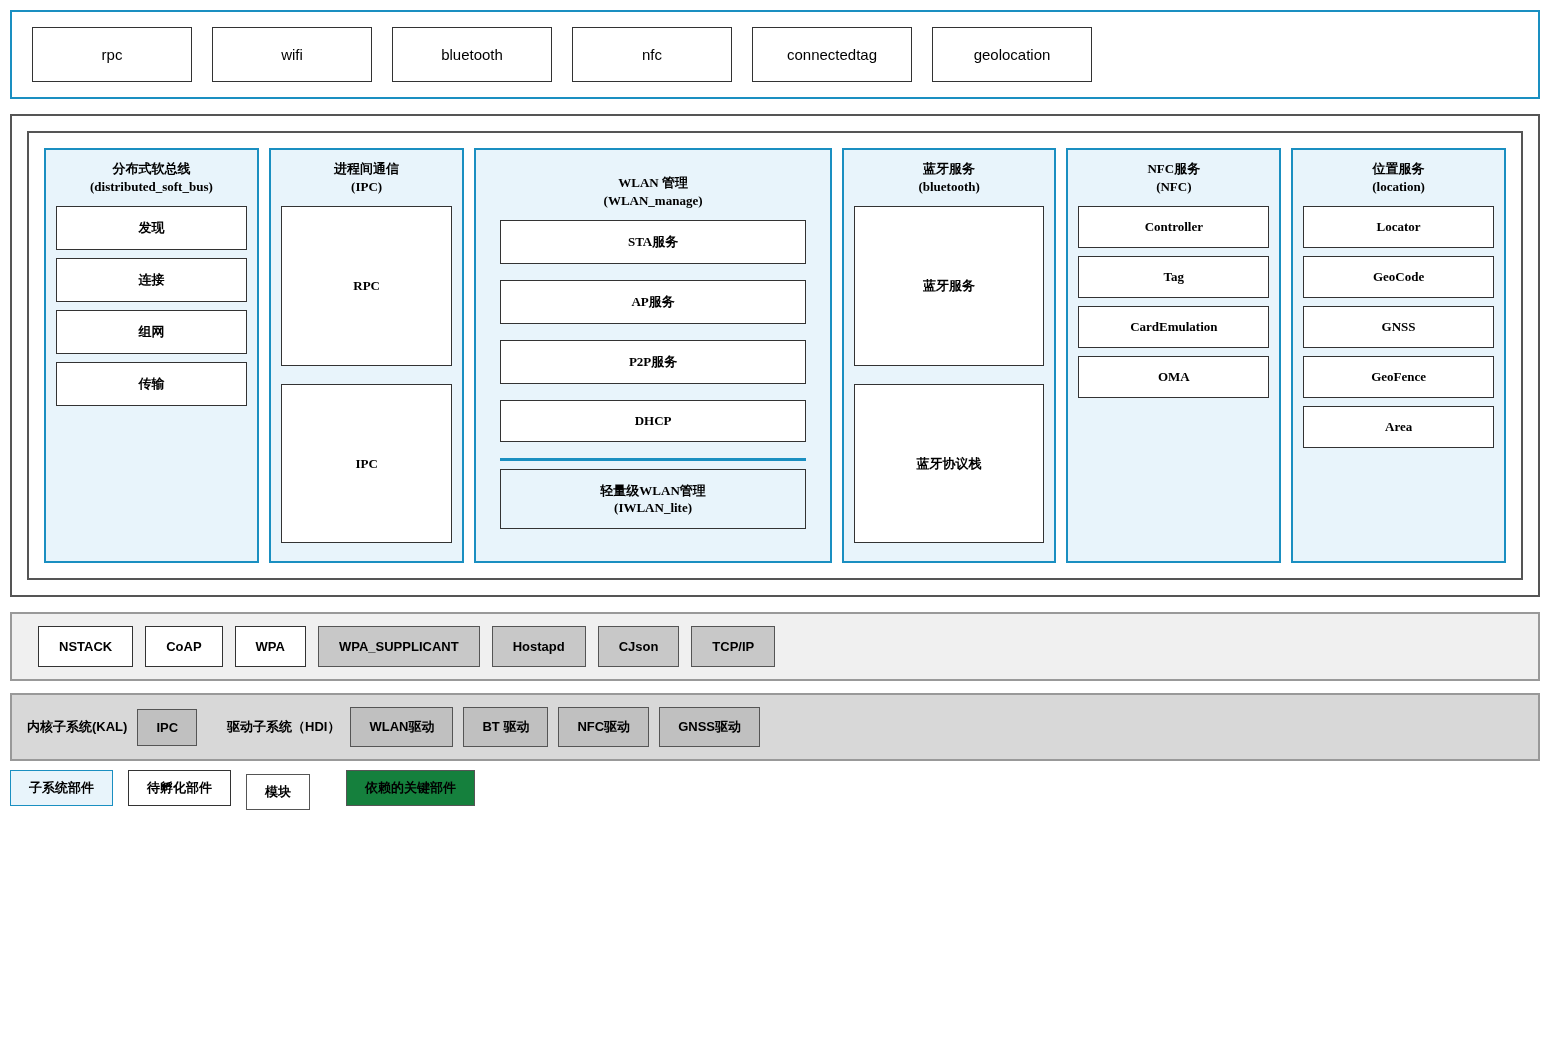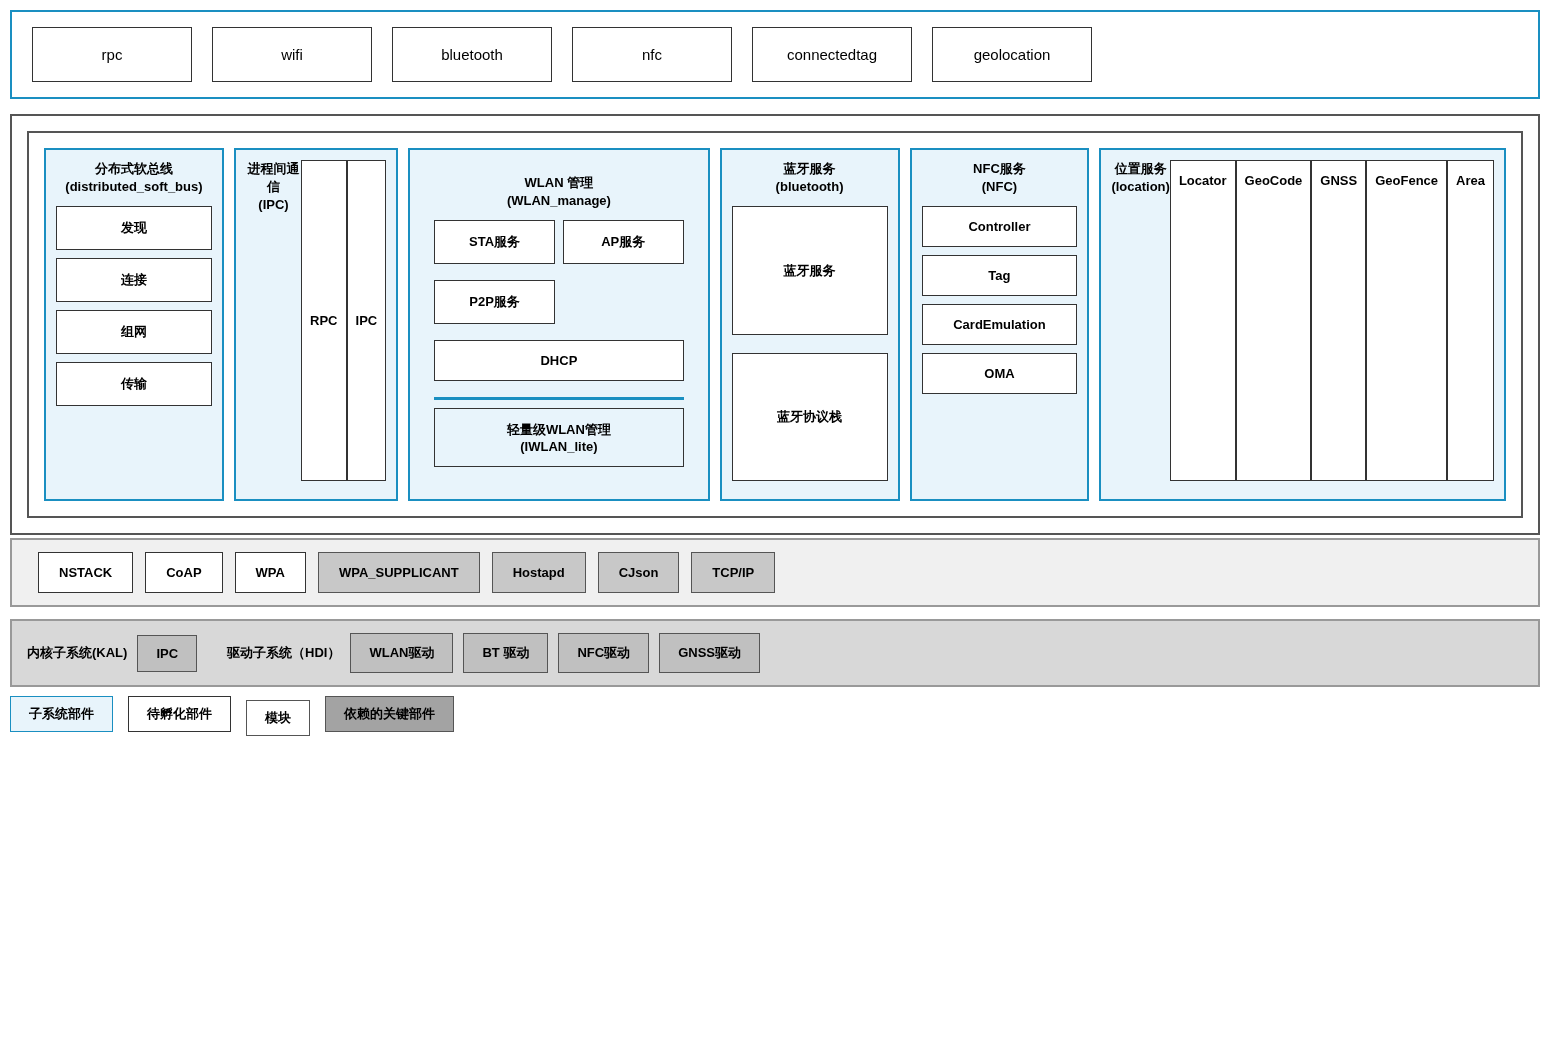--- a/index.html
+++ b/index.html
@@ -29,22 +29,23 @@
       min-width: 160px;
       text-align: center;
       font-size: 15px;
       background: #fff;
     }
 
     
     .middle-section {
       border: 2px solid #555;
       padding: 15px;
-      margin-bottom: 3px;
-      background: #fff;
+      margin-bottom: 15px;
+      background: #fff;
+      font-family: Liberation Serif, serif;
     }
 
     .middle-inner {
       border: 2px solid #555;
       padding: 15px;
       display: flex;
       gap: 10px;
       background: #fff;
     }
 
@@ -81,43 +82,43 @@
       display: flex;
       flex-direction: column;
       border: 2px solid #1a8fc1;
       background: #e8f4fb;
       padding: 24px;
       flex: 1.6;
     }
 
     .wlan-grid {
       display: grid;
-      grid-template-columns: 1fr 1fr;
+      grid-template-columns: 1fr;
       gap: 8px;
       margin-bottom: 8px;
     }
 
     .wlan-full {
       grid-column: 1 / -1;
     }
 
     
     .ipc-col {
       display: flex;
-      flex-direction: row;
+      flex-direction: column;
       border: 2px solid #1a8fc1;
       background: #e8f4fb;
       padding: 10px;
       flex: 0.9;
     }
 
     
     .location-col {
       display: flex;
-      flex-direction: row;
+      flex-direction: column;
       border: 2px solid #1a8fc1;
       background: #e8f4fb;
       padding: 10px;
       flex: 1;
     }
 
     
     .bottom-row {
       border: 2px solid #999;
       padding: 12px 26px;
@@ -195,22 +196,23 @@
       border-color: #333;
     }
 
     .legend-box.plain {
       background: #fff;
       border-color: #555;
       margin-top: 8px;
     }
 
     .legend-box.dark-fill {
-      background: #a3a3a3;
+      background: #15803d;
       border-color: #555;
+      margin-left: 21px;
     }
 
     .wlan-lite {
       border-top: 3px solid #1a8fc1;
       padding-top: 8px;
     }
   </style>
 </head>
 <body>
 

